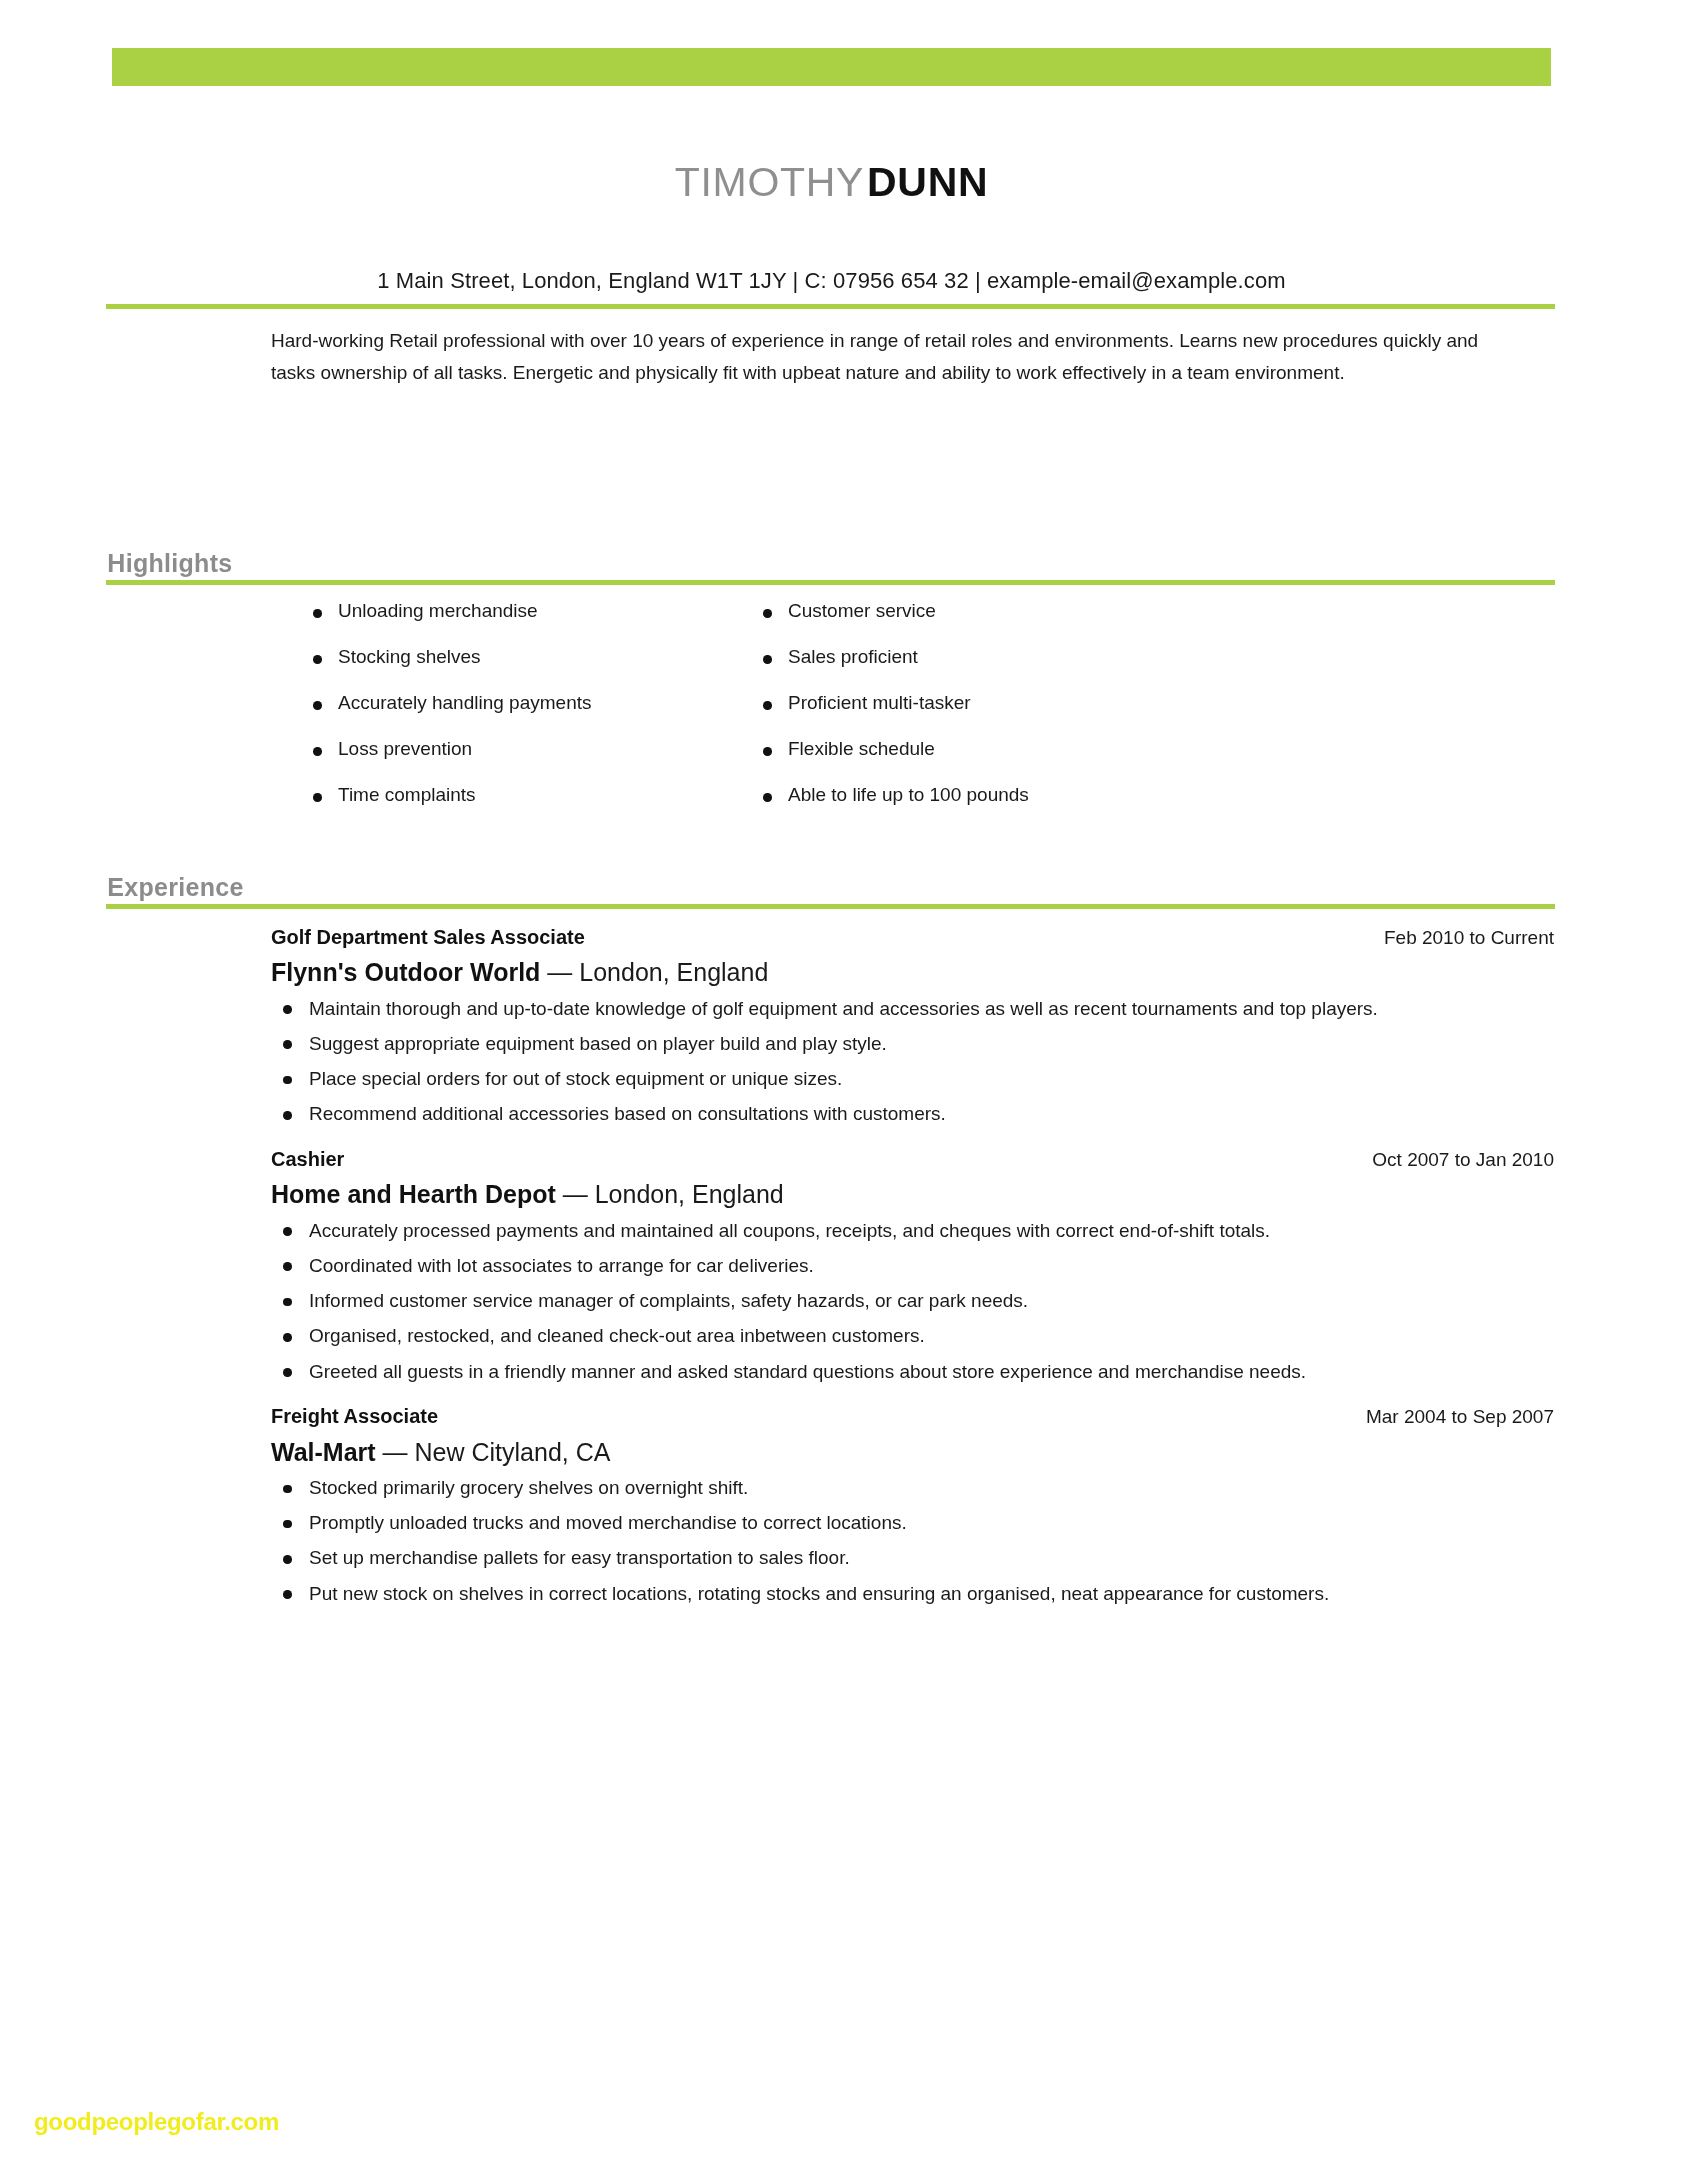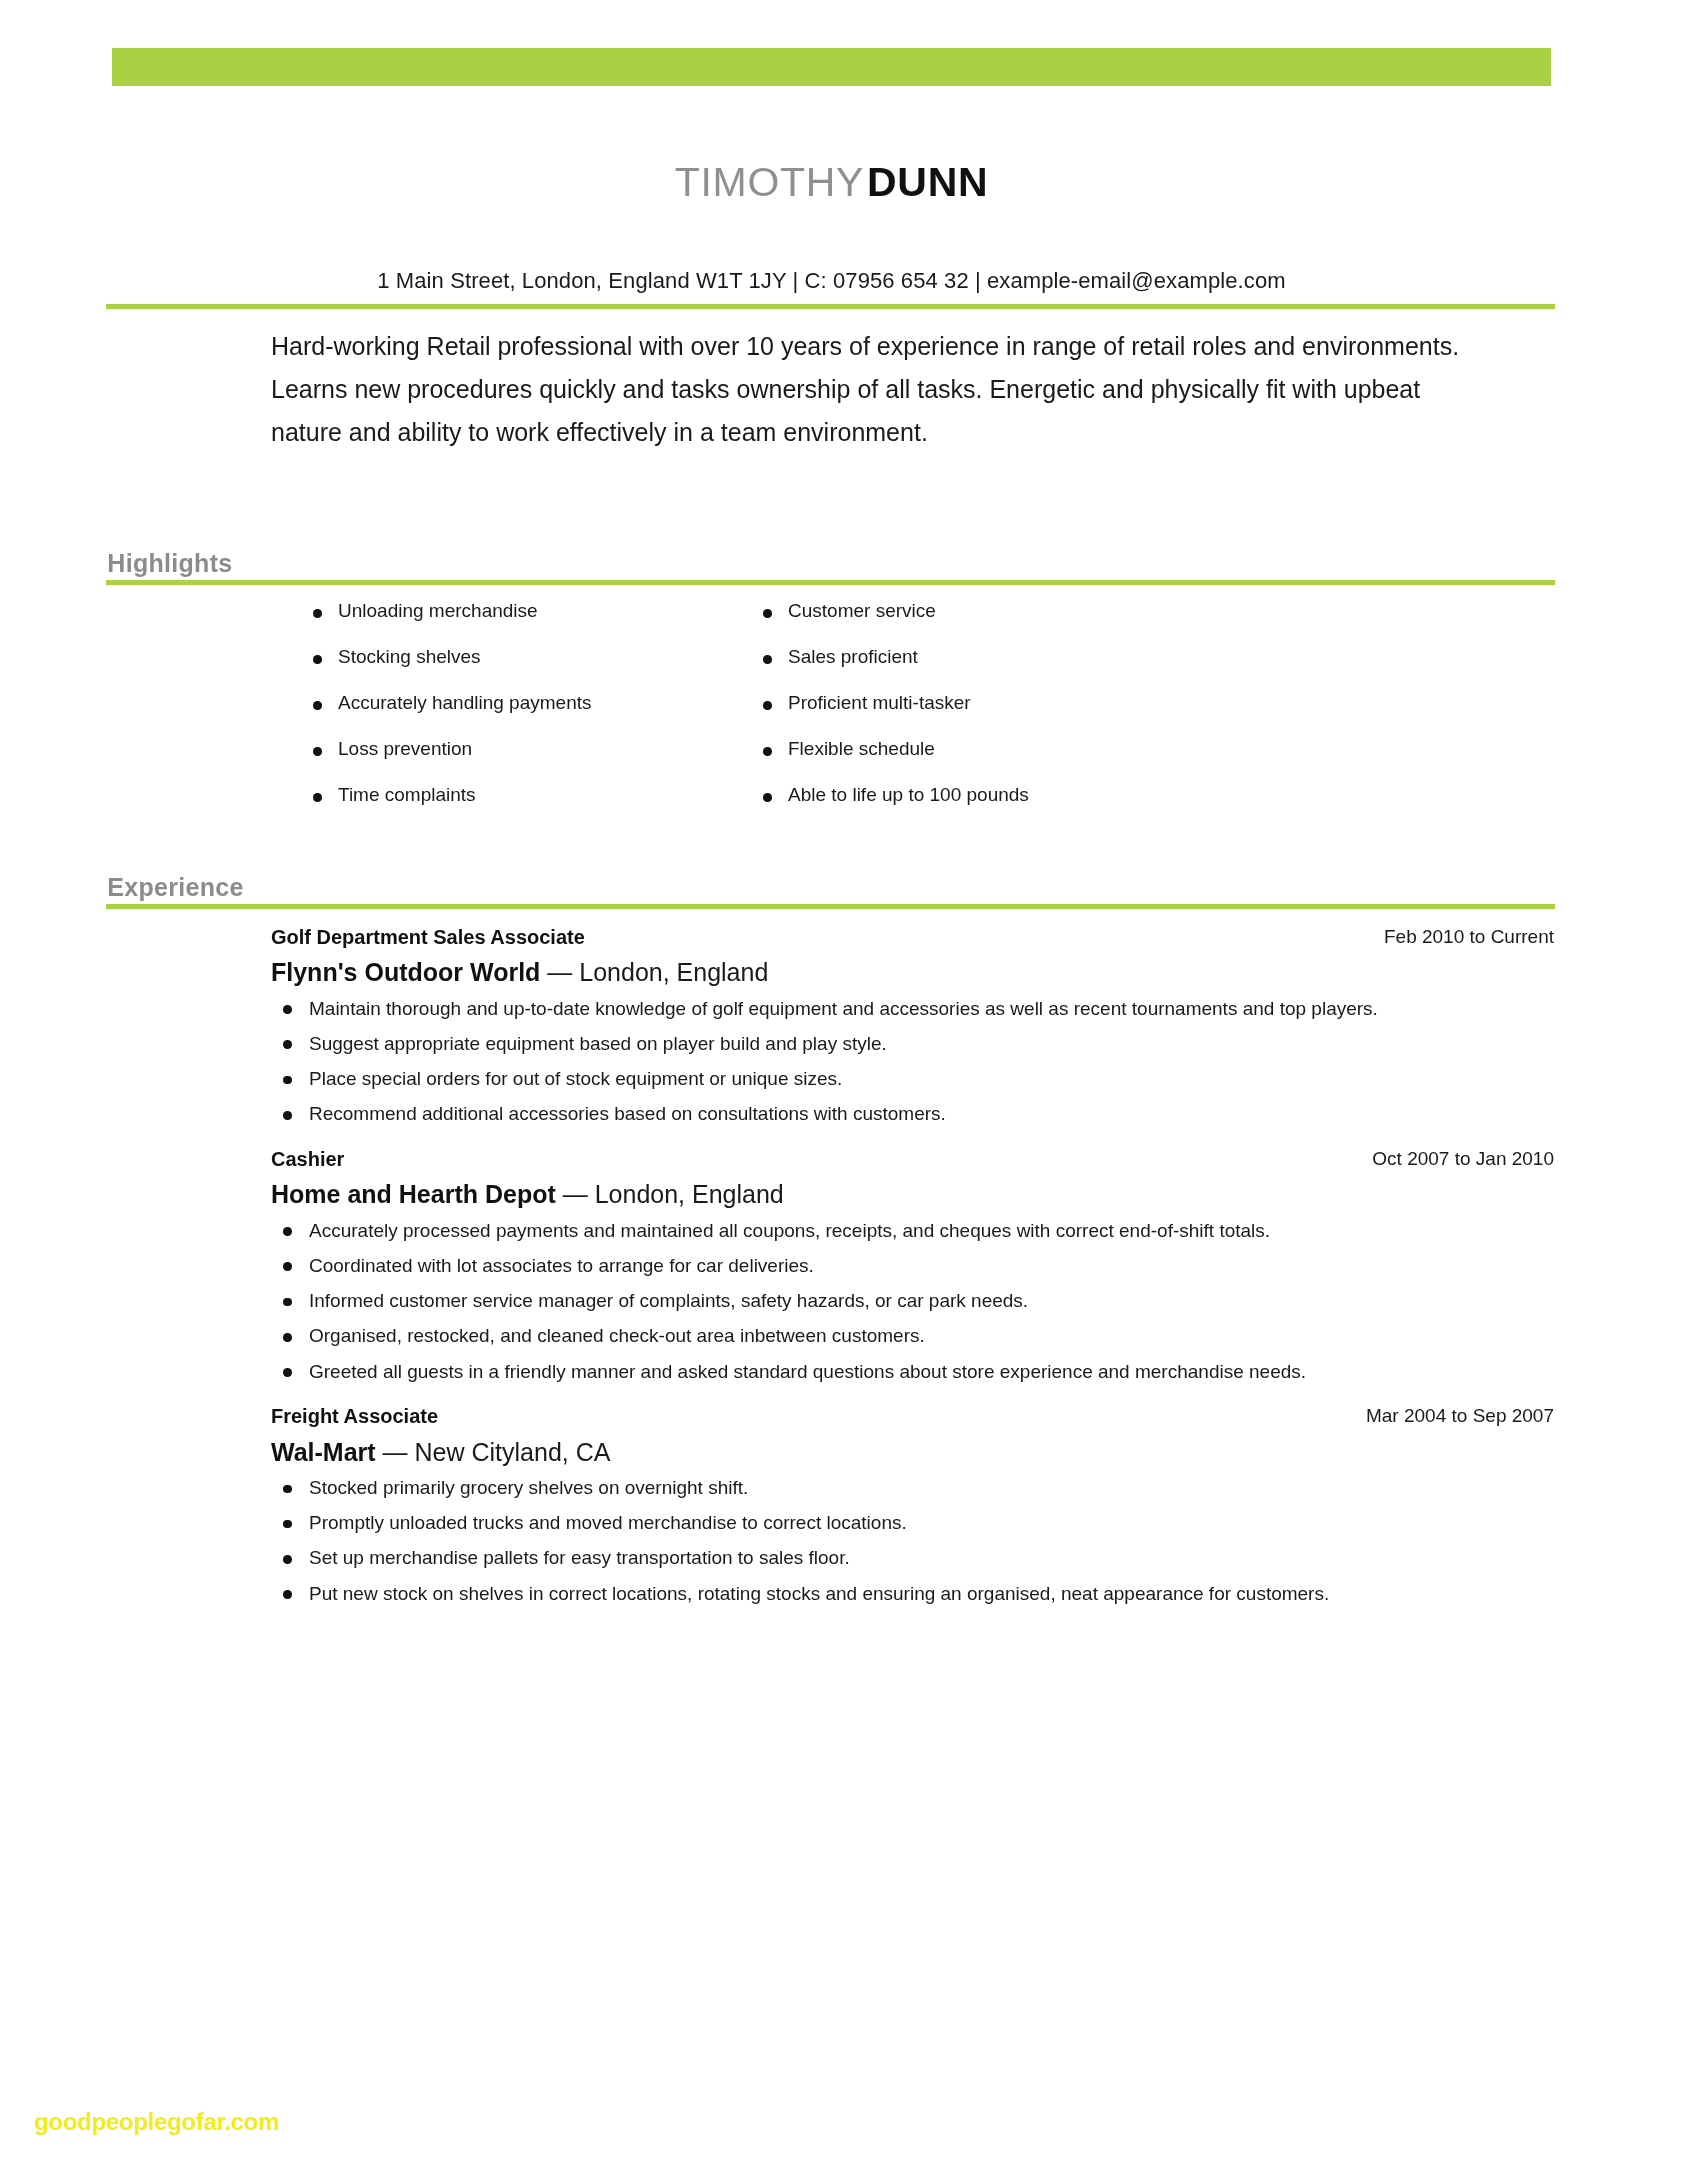--- a/index.html
+++ b/index.html
@@ -88,21 +88,21 @@
     background: #AAD143;
     width: 1449px;
     margin-bottom: 6.6px;
   }
 
   
   .summary-body {
     margin-left: 165px;
     margin-top: 16px;
     width: 1211px;
-    font-size: 25px;
+    font-size: 19px;
     line-height: 1.72;
     color: #1a1a1a;
   }
 
   
   .highlights-cols {
     margin-top: 15px;
     margin-left: 202px;
     display: flex;
     width: 1231px;
@@ -137,21 +137,21 @@
 
   
   .job {
     margin-left: 165px;
     width: 1283px;
     margin-top: 17px;
   }
   .job-head {
     display: flex;
     justify-content: space-between;
-    align-items: flex-start;
+    align-items: flex-end;
     width: 1283px;
   }
   .job-title {
     font-size: 20px;
     font-weight: bold;
     color: #111111;
   }
   .job-dates {
     font-size: 19px;
     color: #1a1a1a;

